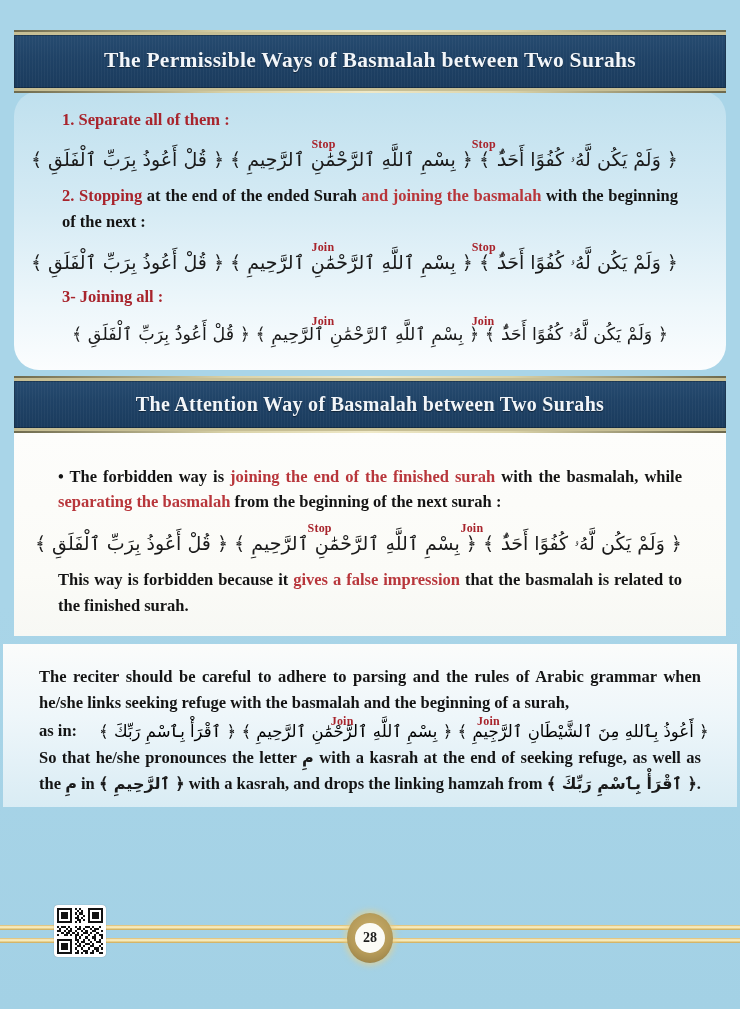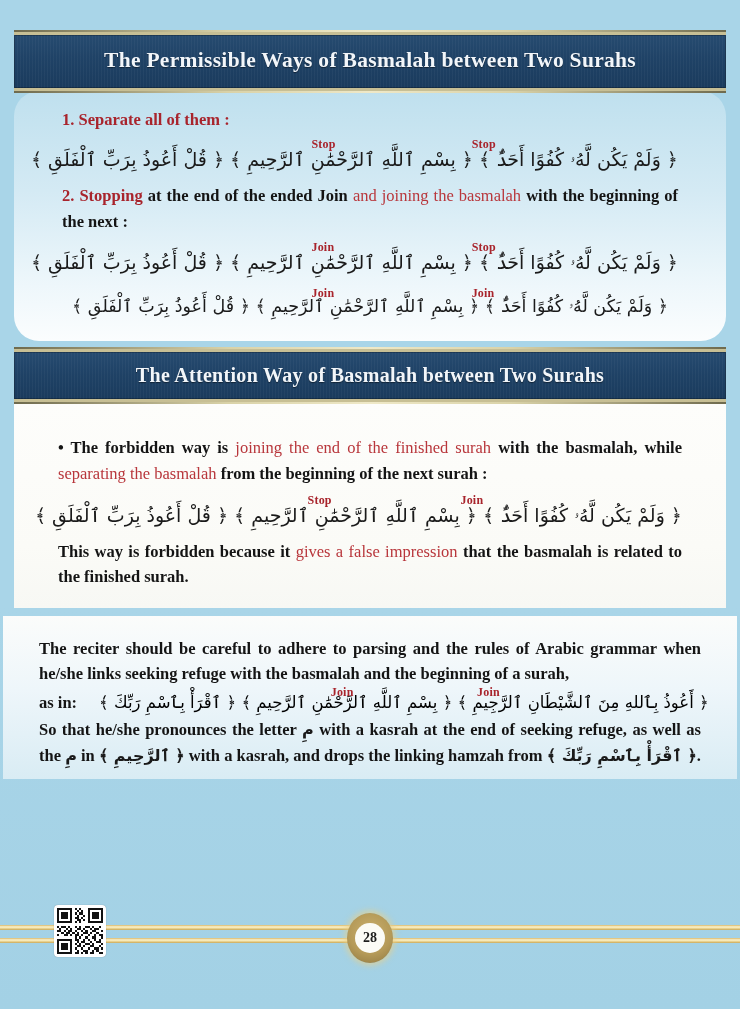--- a/index.html
+++ b/index.html
@@ -85,21 +85,21 @@
     line-height: 1.35;
   }
   .para {
     color: #141414;
     font-size: 16.5px;
     font-weight: 700;
     line-height: 1.55;
     margin: 4px 0 6px 0;
   }
   .para.just { text-align: justify; }
-  .red { color: #b8363b; font-weight: 400; }
+  .red { color: #b8363b; font-weight: 700; }
   .red-dark { color: #a8242c; font-weight: 700; }
   .black { color: #141414; font-weight: 700; }
 
   
   .ayah-line {
     position: relative;
     text-align: center;
     direction: rtl;
     color: #1a1a1a;
     font-size: 19px;
@@ -228,29 +228,30 @@
 
     <div class="num-head">1. Separate all of them :</div>
 
     <div class="ayah-line">
       <span class="marker" style="left:40.5%">Stop</span>
       <span class="marker" style="left:66.5%">Stop</span>
       <span>﴿ وَلَمْ يَكُن لَّهُۥ كُفُوًا أَحَدٌۢ ﴾ ﴿ بِسْمِ ٱللَّهِ ٱلرَّحْمَٰنِ ٱلرَّحِيمِ ﴾ ﴿ قُلْ أَعُوذُ بِرَبِّ ٱلْفَلَقِ ﴾</span>
     </div>
 
     <div class="para just">
-      <span class="red-dark">2. Stopping</span><span class="black"> at the end of the ended Join </span><span class="red">and joining the basmalah</span><span class="black"> with the beginning of the next :</span>
+      <span class="red-dark">2. Stopping</span><span class="black"> at the end of the ended Surah </span><span class="red">and joining the basmalah</span><span class="black"> with the beginning of the next :</span>
     </div>
 
     <div class="ayah-line">
       <span class="marker" style="left:40.5%">Join</span>
       <span class="marker" style="left:66.5%">Stop</span>
       <span>﴿ وَلَمْ يَكُن لَّهُۥ كُفُوًا أَحَدٌۢ ﴾ ﴿ بِسْمِ ٱللَّهِ ٱلرَّحْمَٰنِ ٱلرَّحِيمِ ﴾ ﴿ قُلْ أَعُوذُ بِرَبِّ ٱلْفَلَقِ ﴾</span>
     </div>
 
+    <div class="num-head">3- Joining all :</div>
 
     <div class="ayah-line smallish">
       <span class="marker" style="left:40.5%">Join</span>
       <span class="marker" style="left:66.5%">Join</span>
       <span>﴿ وَلَمْ يَكُن لَّهُۥ كُفُوًا أَحَدٌۢ ﴾ ﴿ بِسْمِ ٱللَّهِ ٱلرَّحْمَٰنِ ٱلرَّحِيمِ ﴾ ﴿ قُلْ أَعُوذُ بِرَبِّ ٱلْفَلَقِ ﴾</span>
     </div>
   </div>
 
   <div class="gap"></div>
 

